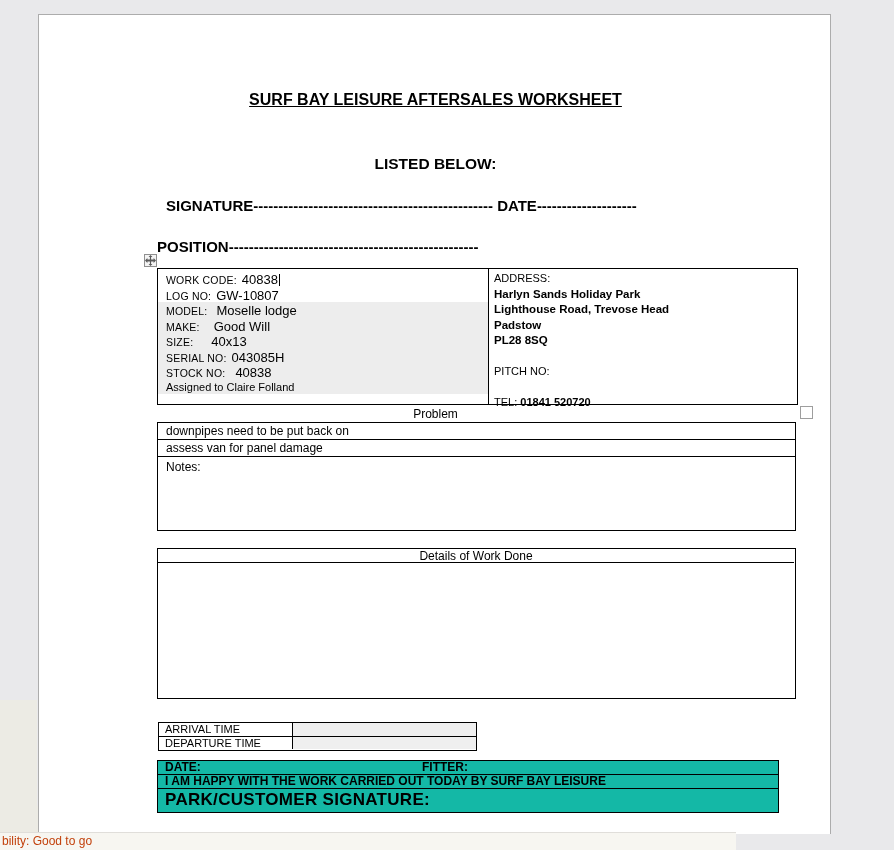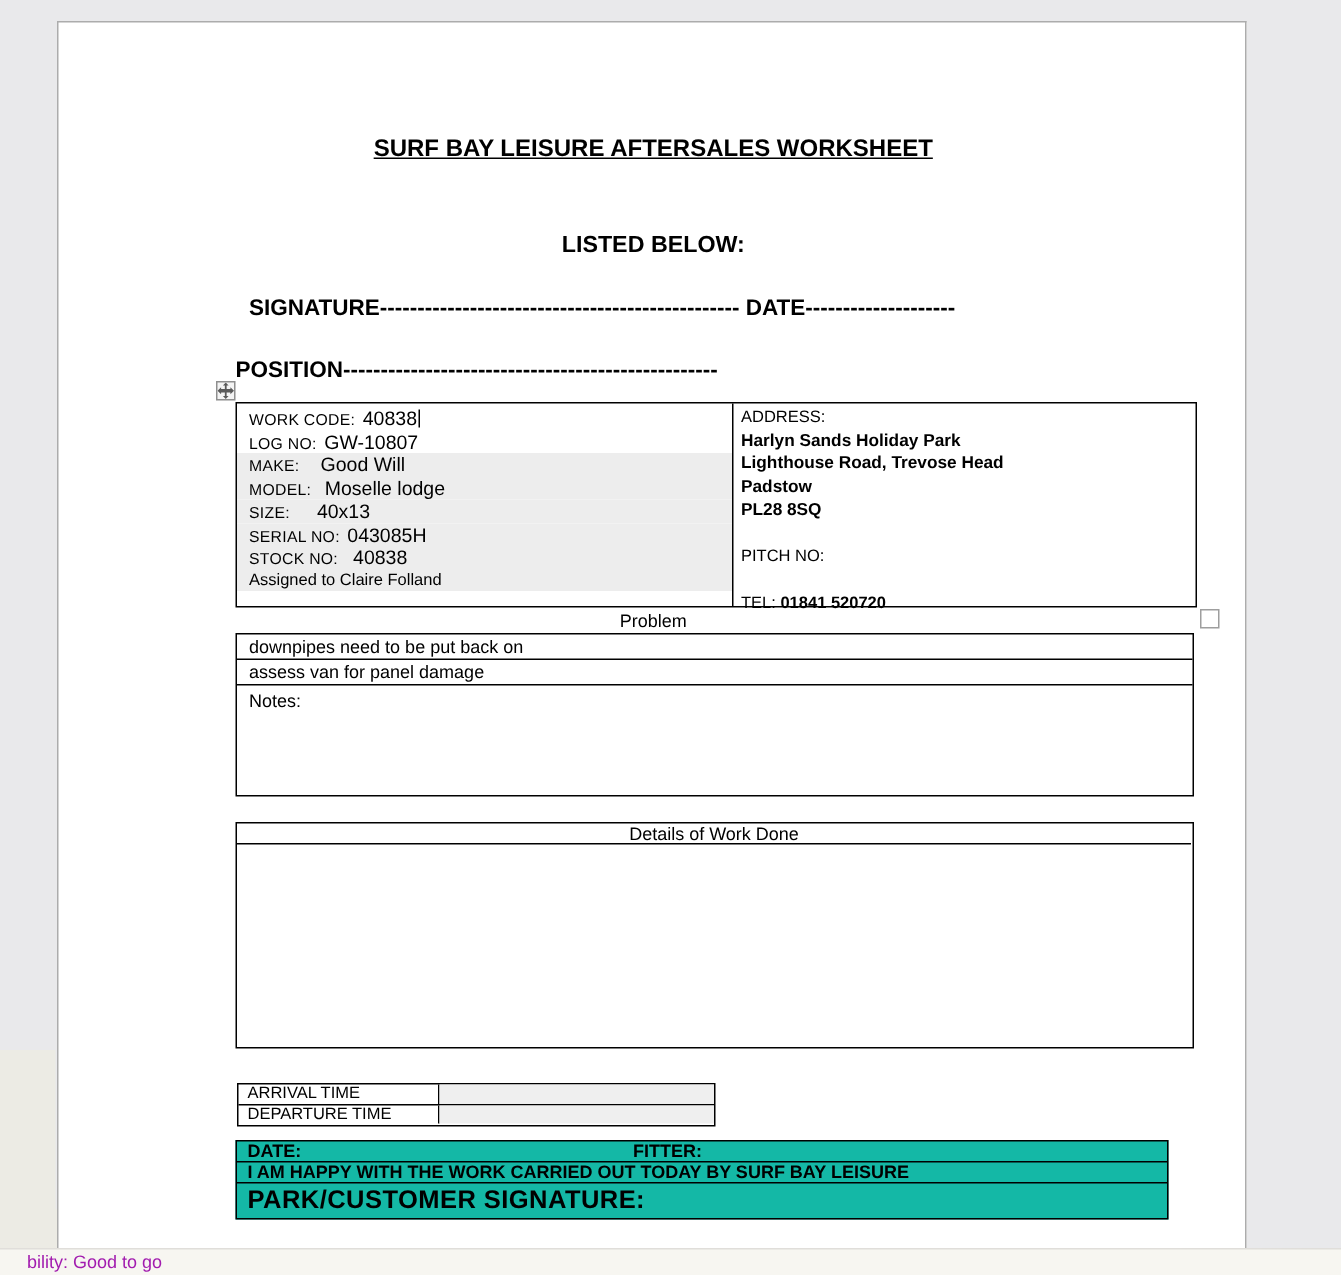--- a/index.html
+++ b/index.html
@@ -4,23 +4,23 @@
 <style>
   * { margin:0; padding:0; box-sizing:border-box; }
   html,body { width:894px; height:850px; overflow:hidden; background:#e9e9eb;
               font-family:"Liberation Sans", sans-serif; }
 
   
   .canvas { position:relative; width:894px; height:850px; }
   .beige-strip  { position:absolute; left:0; top:700px; width:37px;  height:132px; background:#ecebe4; }
   .beige-corner { position:absolute; left:0; top:806px; width:110px; height:26px; background:#ecebe4;
                   border-right:1px solid #d5d4ce; }
-  .status-bar { position:absolute; left:0; top:832px; width:894px; height:18px;
+  .status-bar { position:absolute; left:0; top:832px; width:736px; height:18px;
                 background:#f7f6f1; border-top:1px solid #e0deda;
-                font-size:12px; color:#a21caf; line-height:17px; padding-left:18px; }
+                font-size:12px; color:#c2410c; line-height:17px; padding-left:2px; }
 
   
   .page { position:absolute; left:38px; top:14px; width:793px; height:820px;
           background:#ffffff; border:1px solid #acacac; border-bottom:none; }
   .page * { position:absolute; }
 
   .doc-title { left:0; top:76px; width:793px; text-align:center;
                font-size:16px; font-weight:bold; }
   .doc-title span { position:static; text-decoration:underline; }
   .auth1 { left:0; top:119px; width:793px; text-align:center; font-size:15.5px; font-weight:bold; }
@@ -108,24 +108,24 @@
 
     <div class="info-table">
       <div class="info-left">
         <div class="irow">
           <span class="lbl">WORK CODE:</span><span class="val">40838</span><span class="caret"></span>
         </div>
         <div class="irow">
           <span class="lbl">LOG NO:</span><span class="val">GW-10807</span>
         </div>
         <div class="irow hl">
-          <span class="lbl">MAKE:</span><span class="val" style="margin-left:14px">Good Will</span>
+          <span class="lbl">MODEL:</span><span class="val" style="margin-left:9px">Moselle lodge</span>
         </div>
         <div class="irow hl">
-          <span class="lbl">MODEL:</span><span class="val" style="margin-left:9px">Moselle lodge</span>
+          <span class="lbl">MAKE:</span><span class="val" style="margin-left:14px">Good Will</span>
         </div>
         <div class="irow hl">
           <span class="lbl">SIZE:</span><span class="val" style="margin-left:18px">40x13</span>
         </div>
         <div class="irow hl">
           <span class="lbl">SERIAL NO:</span><span class="val">043085H</span>
         </div>
         <div class="irow hl">
           <span class="lbl">STOCK NO:</span><span class="val" style="margin-left:10px">40838</span>
         </div>

